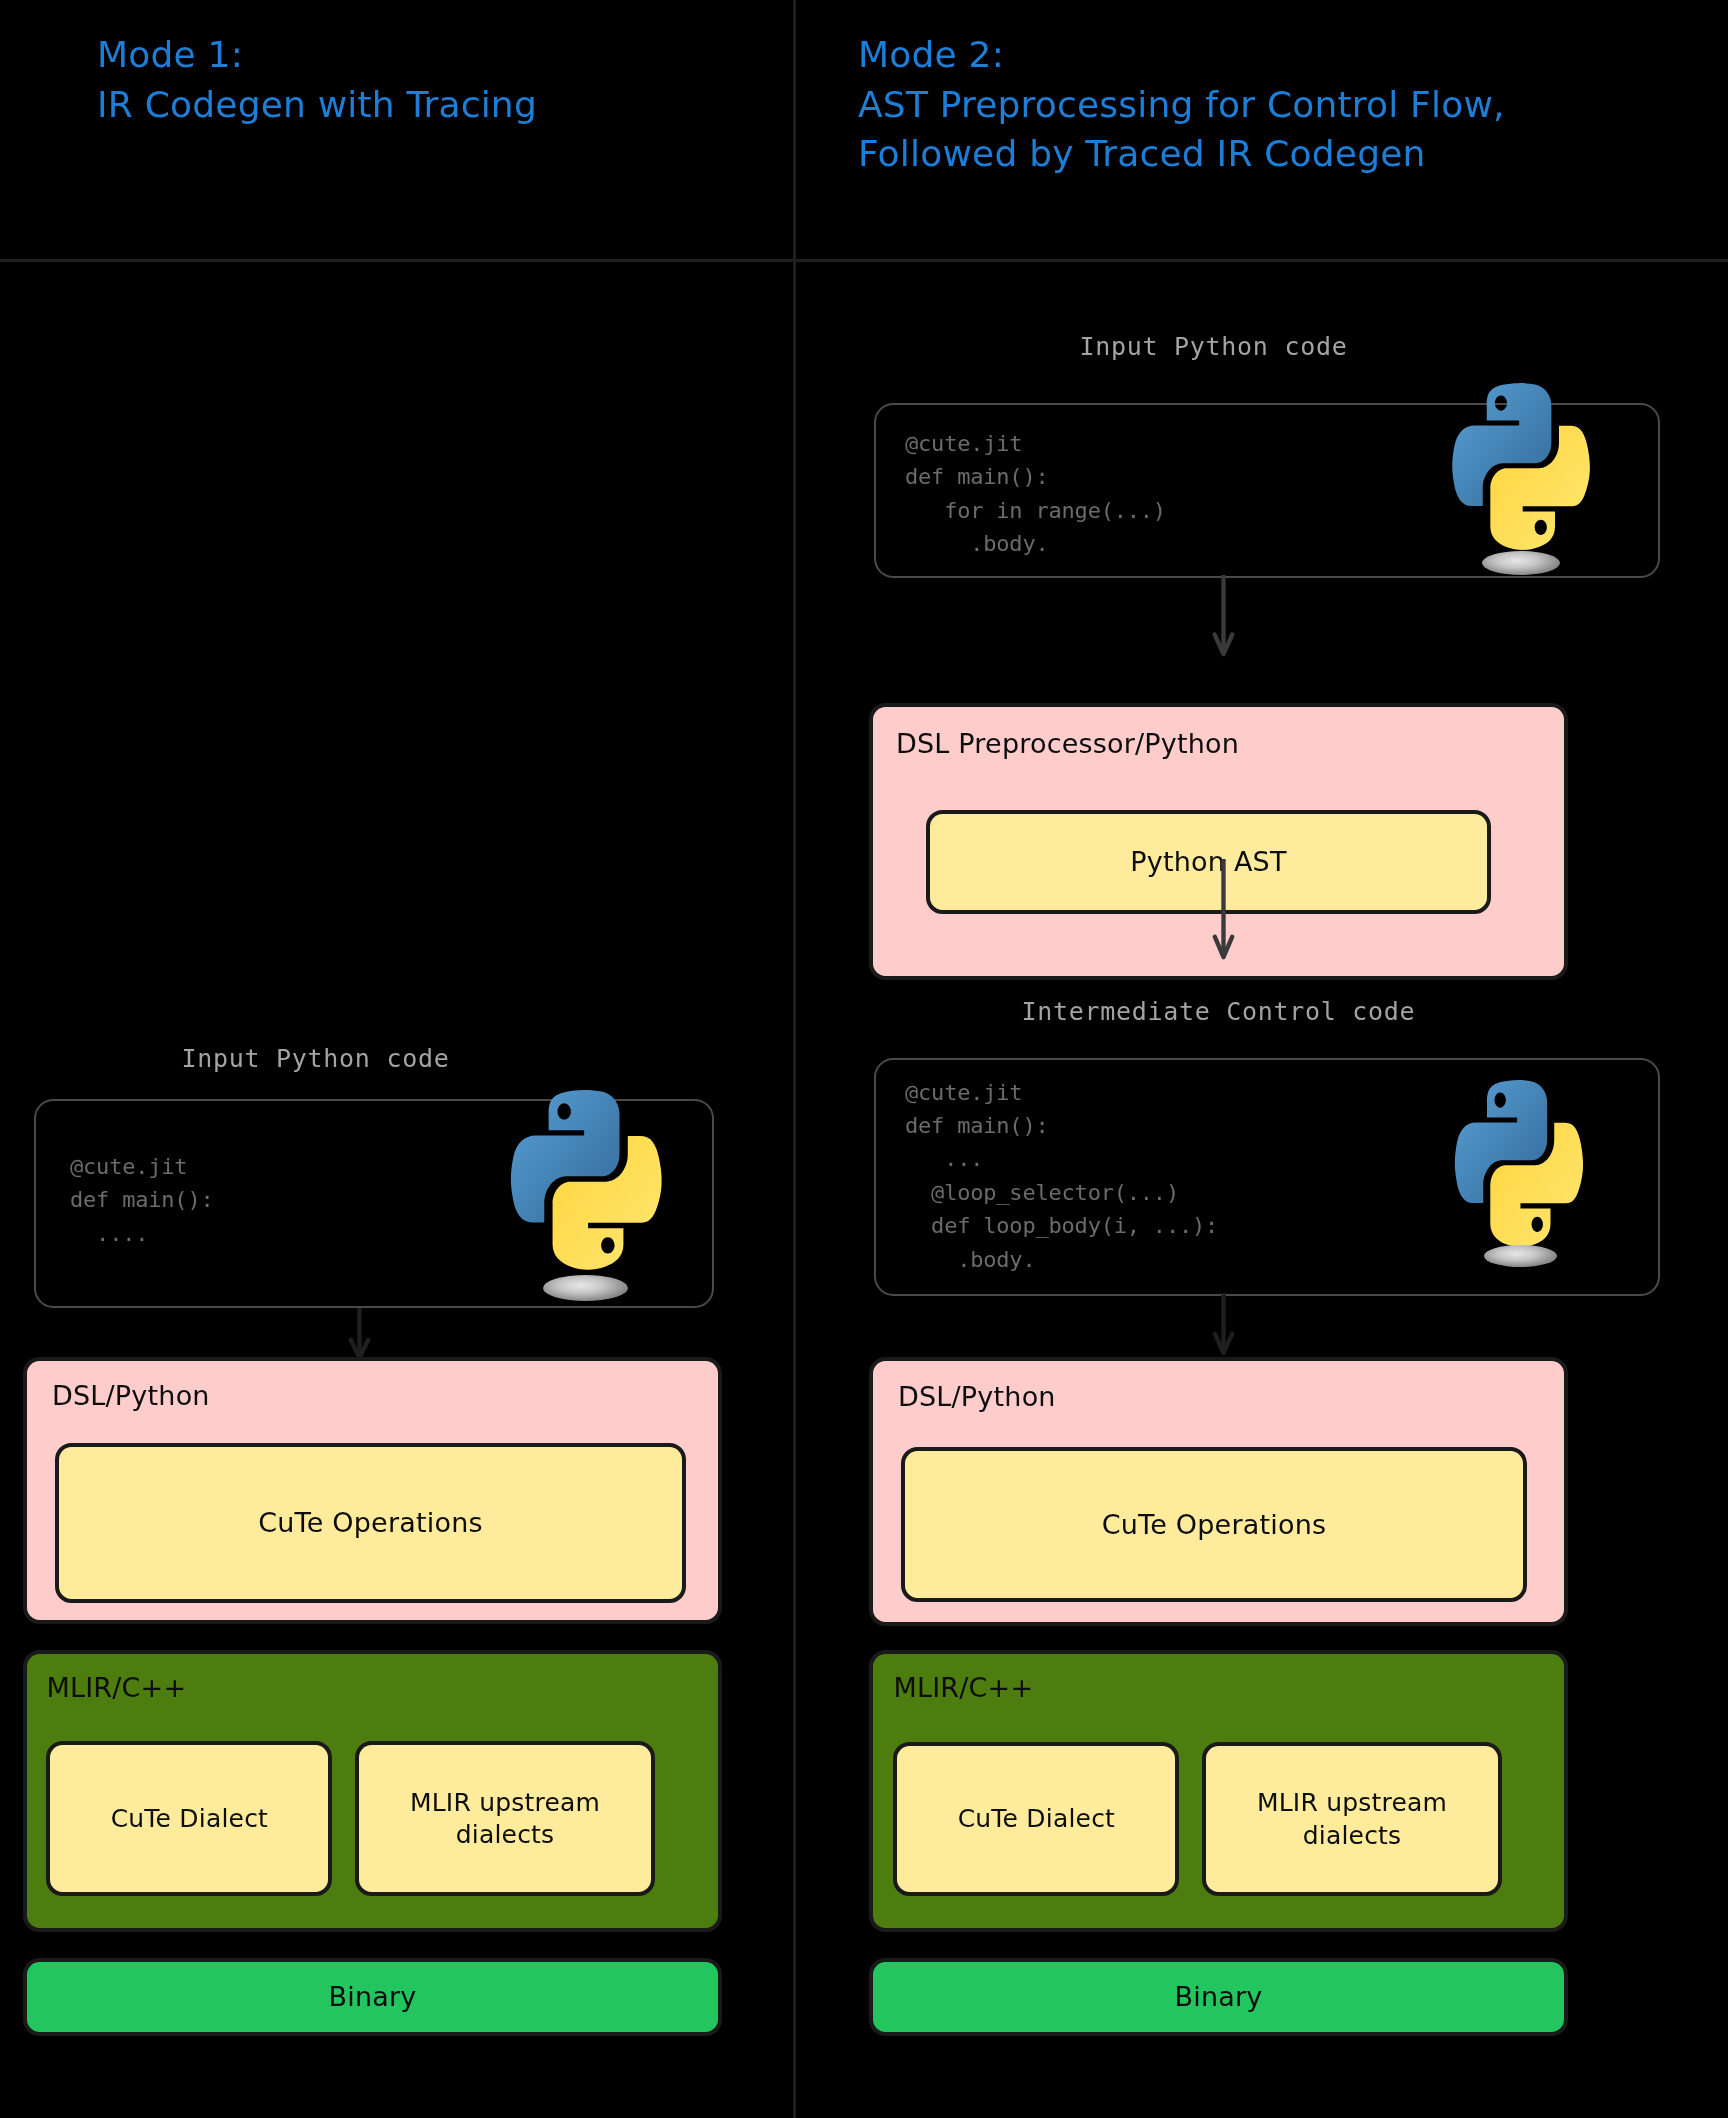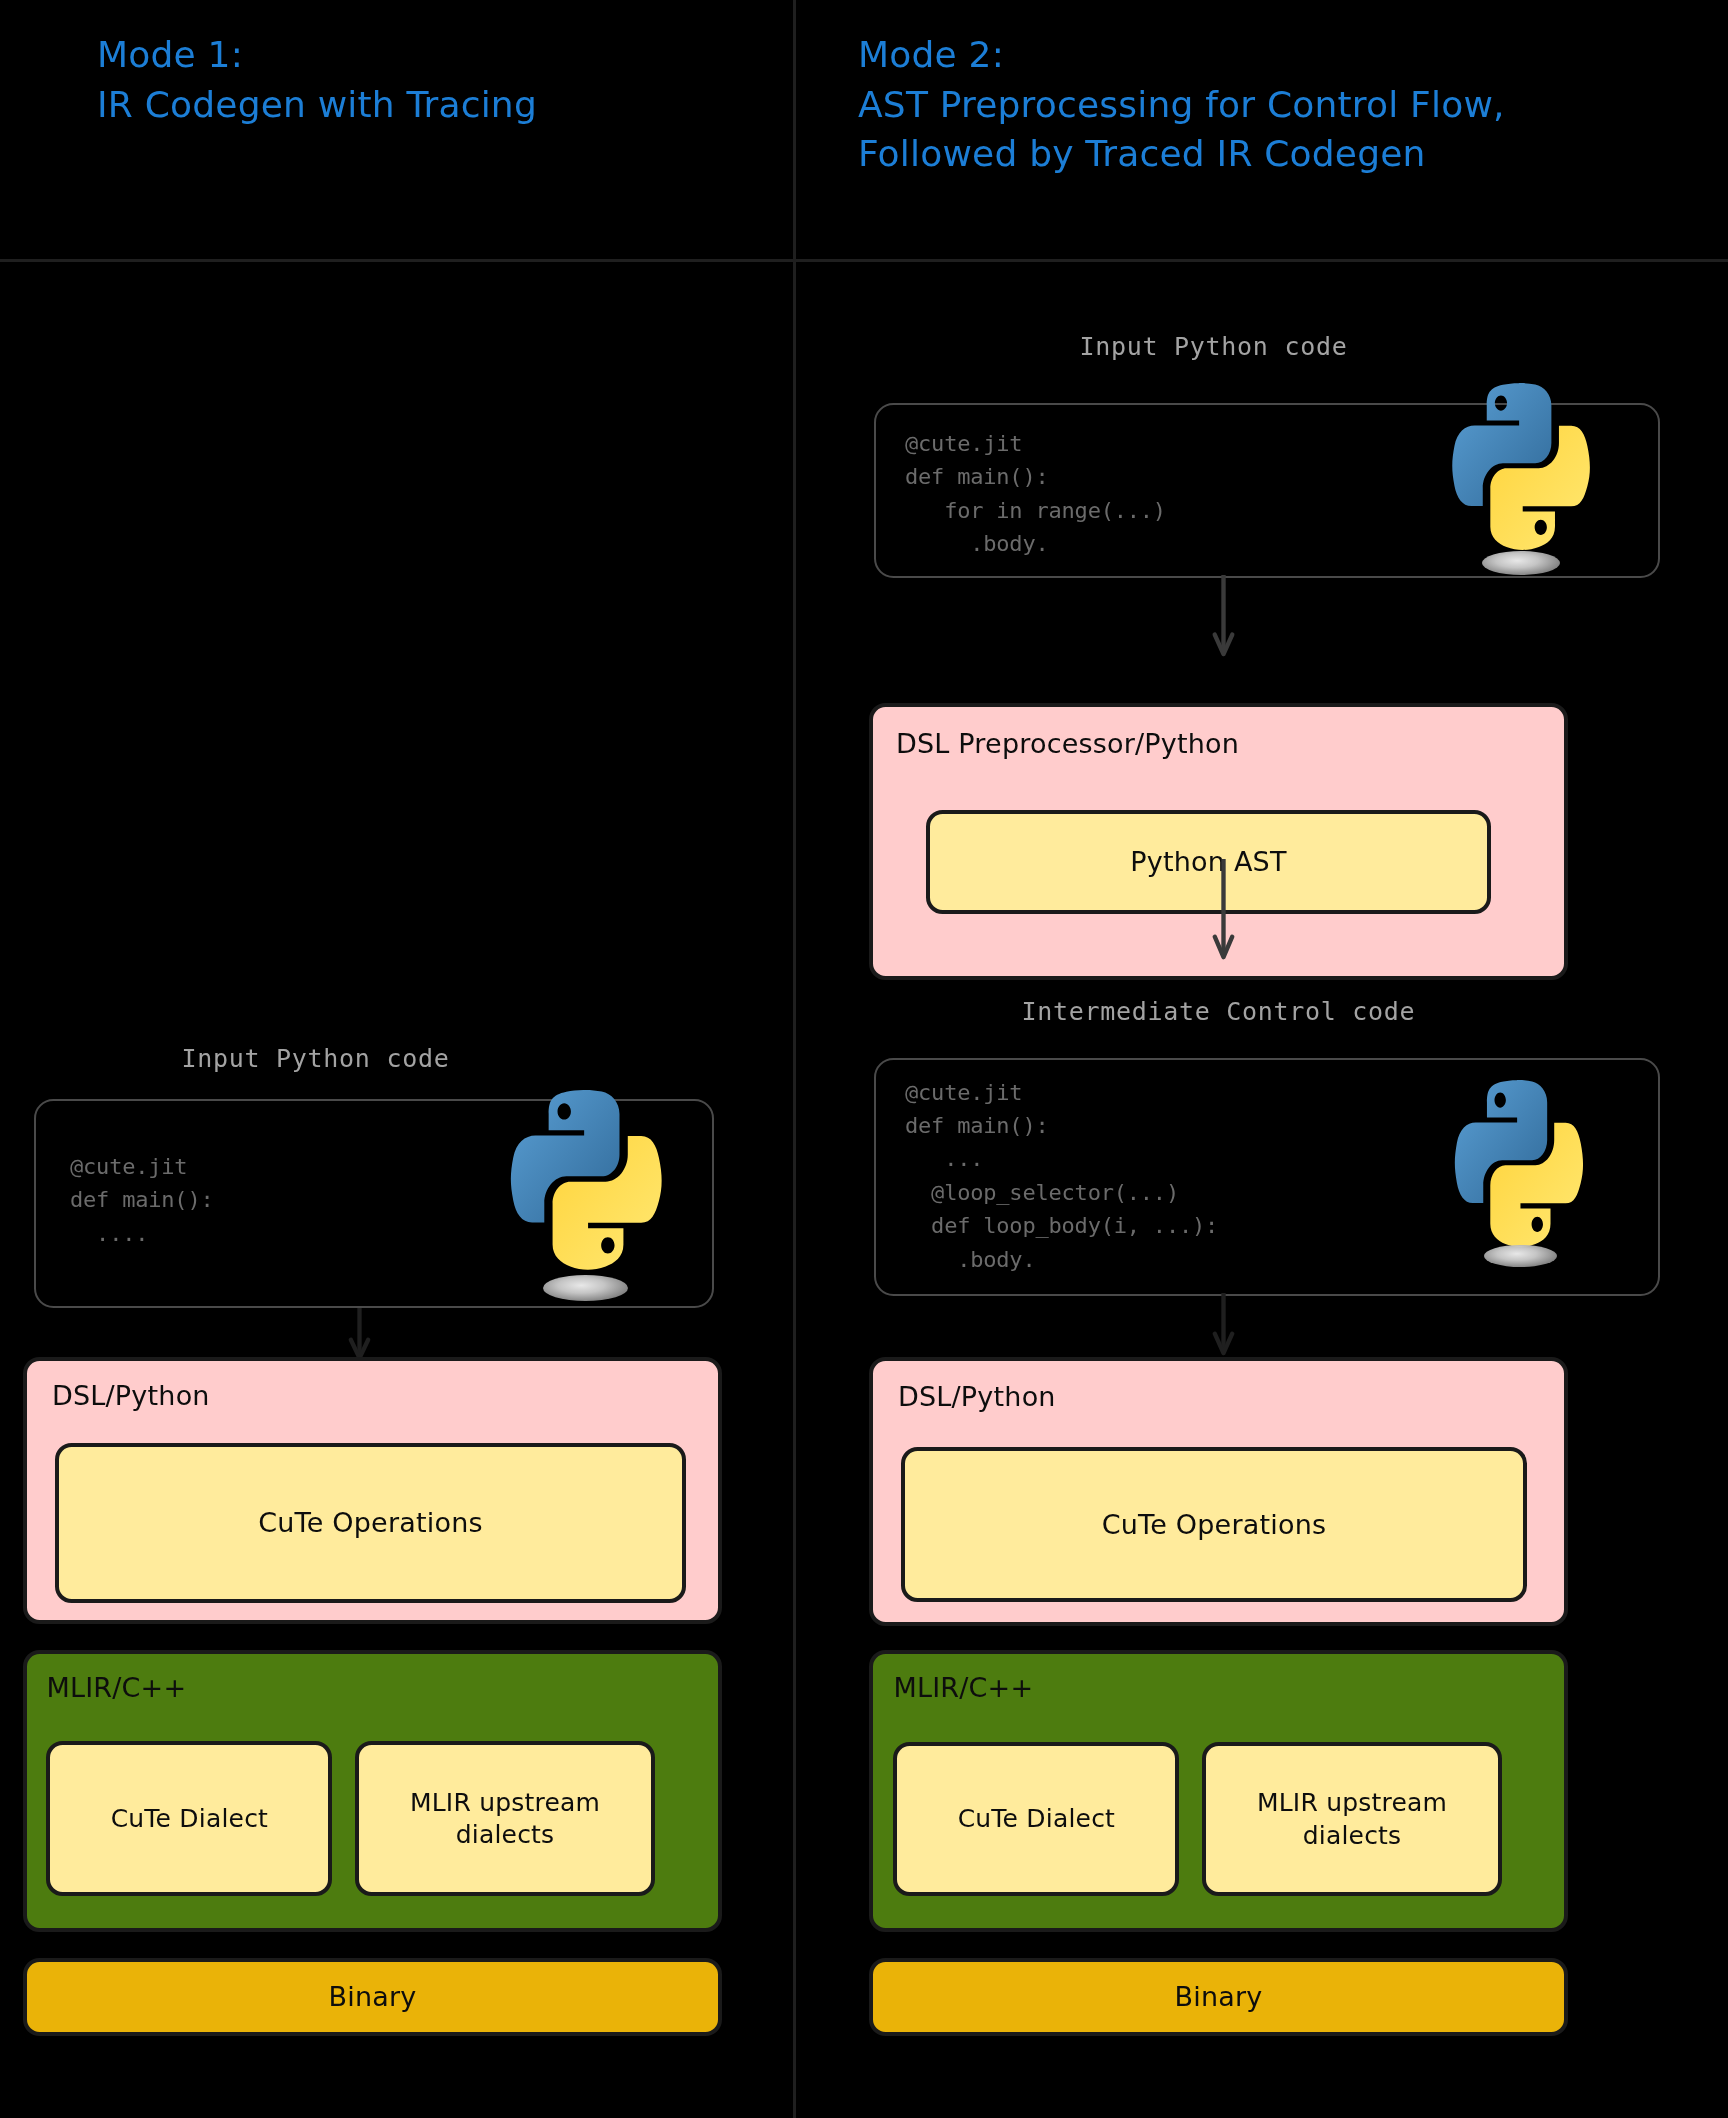--- a/index.html
+++ b/index.html
@@ -88,21 +88,21 @@
   
   .rbox {
     position: absolute;
     box-sizing: border-box;
     border: 4.4px solid #1a1a1a;
     border-radius: 16.5px;
   }
   .rbox.pink   { background: #ffcccc; }
   .rbox.blue   { background: #4d7c0f; }
   .rbox.yellow { background: #ffeb9c; }
-  .rbox.green  { background: #eab308; }
+  .rbox.green  { background: #22c55e; }
 
   .rbox-title {
     position: absolute;
     color: #0d0d0d;
     font-family: "DejaVu Sans", sans-serif;
     font-size: 27px;
     font-weight: 500;
     letter-spacing: 0.2px;
     white-space: nowrap;
   }

